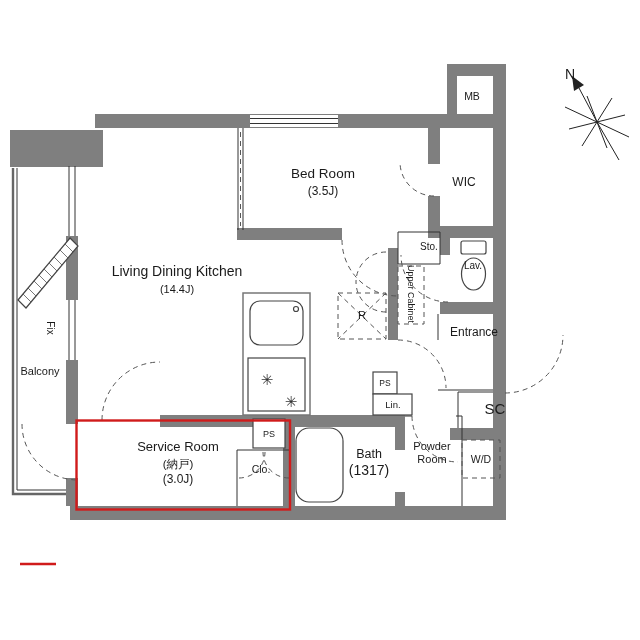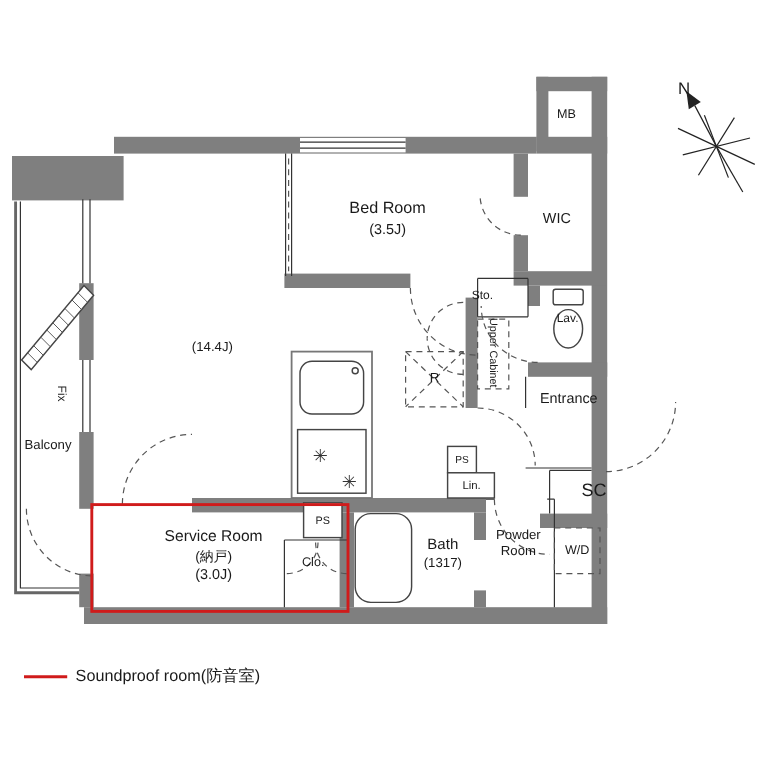--- a/index.html
+++ b/index.html
@@ -134,36 +134,36 @@
       <path class="cmp" d="M607 148 L587 96"></path>
     </g>
 
     <path class="red" d="M20 564 H56"></path>
   </svg>
 
   <div class="lbl" style="left:472px;top:96px;font-size:10.5px;">MB</div>
   <div class="lbl" style="left:323px;top:174px;font-size:13.5px;">Bed Room</div>
   <div class="lbl" style="left:323px;top:191px;font-size:12px;">(3.5J)</div>
   <div class="lbl" style="left:464px;top:182px;font-size:12px;">WIC</div>
+  <div class="lbl" style="left:177px;top:271px;font-size:14px;">Living Dining Kitchen</div>
   <div class="lbl" style="left:177px;top:290px;font-size:11px;">(14.4J)</div>
   <div class="lbl" style="left:40px;top:372px;font-size:11px;">Balcony</div>
   <div class="lbl vert" style="left:50px;top:328px;font-size:10px;">Fix</div>
-  <div class="lbl" style="left:402px;top:247px;font-size:10px;">Sto.</div>
+  <div class="lbl" style="left:429px;top:247px;font-size:10px;">Sto.</div>
   <div class="lbl vert" style="left:411px;top:294px;font-size:9px;">Upper Cabinet</div>
   <div class="lbl" style="left:473px;top:266px;font-size:10px;">Lav.</div>
   <div class="lbl" style="left:362px;top:316px;font-size:11px;">R</div>
   <div class="lbl" style="left:474px;top:332px;font-size:12px;">Entrance</div>
   <div class="lbl" style="left:460px;top:409px;font-size:15px;margin-left:35px;">SC</div>
   <div class="lbl" style="left:385px;top:383px;font-size:8.5px;">PS</div>
   <div class="lbl" style="left:393px;top:405px;font-size:9.5px;">Lin.</div>
   <div class="lbl wrap" style="left:432px;top:453px;font-size:11px;width:54px;">Powder Room</div>
   <div class="lbl" style="left:481px;top:459px;font-size:10.5px;">W/D</div>
   <div class="lbl" style="left:369px;top:454px;font-size:12.5px;">Bath</div>
-  <div class="lbl" style="left:369px;top:470px;font-size:11px;">(1317)</div>
+  <div class="lbl" style="left:369px;top:470px;font-size:14px;">(1317)</div>
   <div class="lbl" style="left:269px;top:434px;font-size:9px;">PS</div>
   <div class="lbl" style="left:178px;top:447px;font-size:13px;">Service Room</div>
   <div class="lbl" style="left:178px;top:465px;font-size:11.5px;">(納戸)</div>
   <div class="lbl" style="left:178px;top:479px;font-size:12px;">(3.0J)</div>
   <div class="lbl" style="left:261px;top:469px;font-size:10.5px;">Clo.</div>
   <div class="lbl" style="left:570px;top:74px;font-size:14px;">N</div>
-  <div class="lbl left" style="left:63px;top:564px;font-size:13.5px;">Soundproof room(防音室)</div>
 
 </div>
 
 </body></html>

